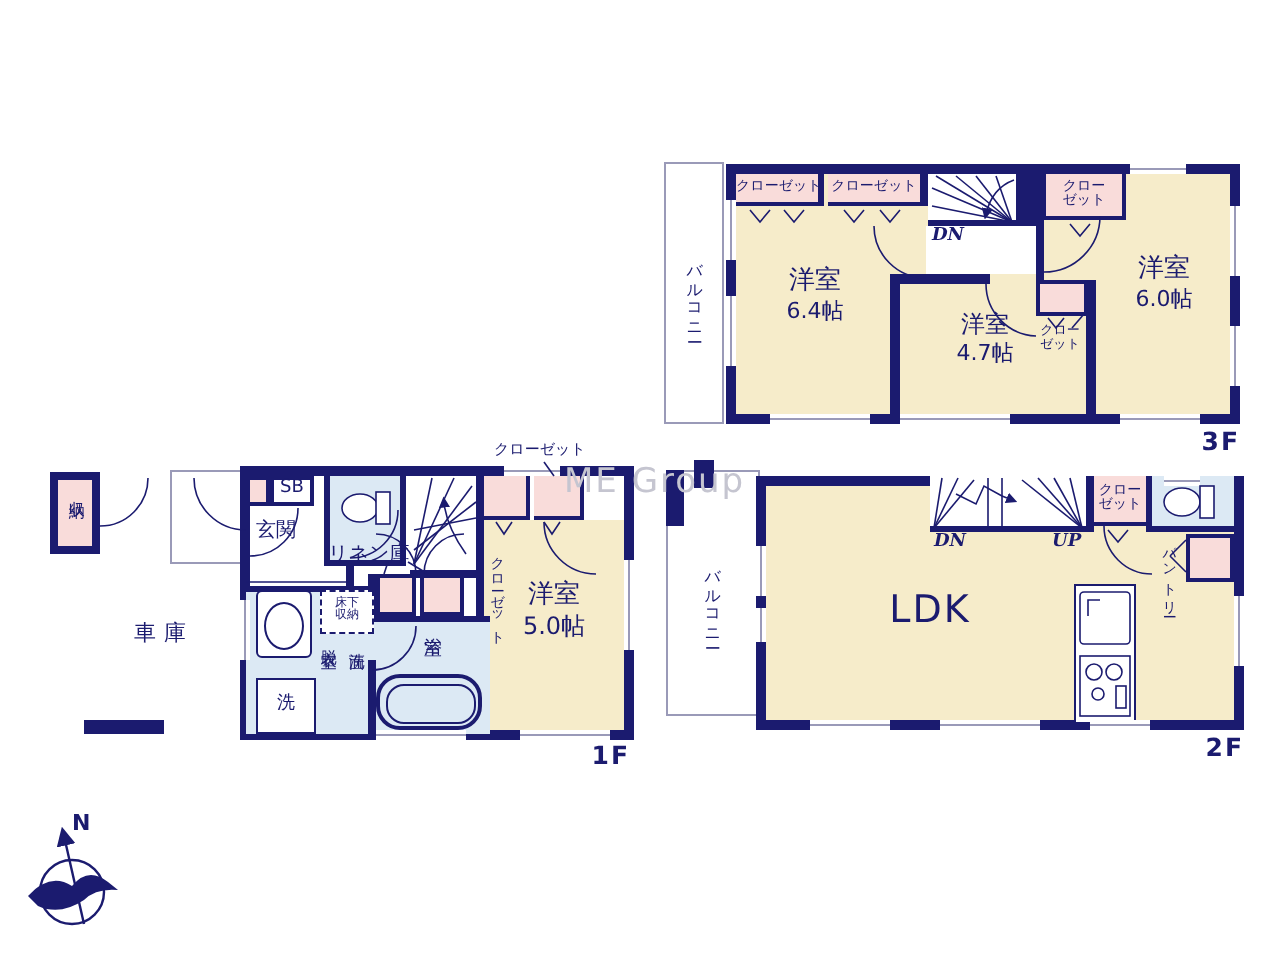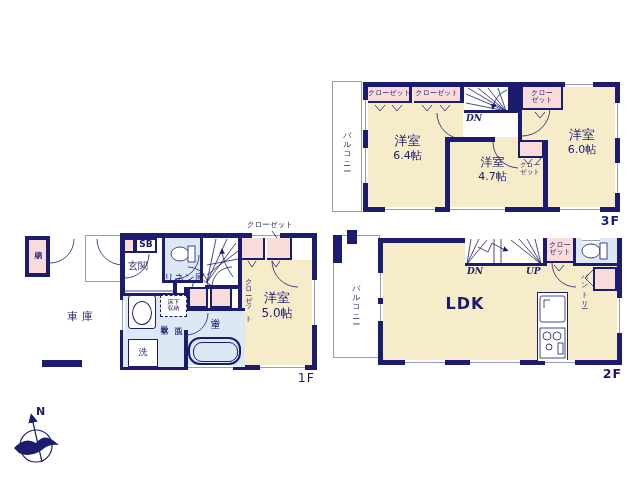--- a/index.html
+++ b/index.html
@@ -130,21 +130,21 @@
     </div>
     <div class="a navy" style="left:243px;top:10px;width:3px;height:28px"></div>
     <div class="a wetbg" style="left:246px;top:10px;width:41px;height:28px;border-bottom:3px solid var(--wall)"></div>
 
     <div class="a lbl v" style="left:250px;top:40px;font-size:7px">パントリー</div>
     <div class="a pinkbg" style="left:263px;top:39px;width:24px;height:24px;border:2px solid var(--wall)"></div>
 
     <div class="a" style="left:207px;top:64px;width:31px;height:70px;background:#fff;border:1px solid var(--wall)"></div>
 
     <div class="a lbl c" style="left:90px;top:68px;width:90px">
-      <div style="font-size:16px;font-weight:700;letter-spacing:1px">LDK</div>
+      <div style="font-size:19px;font-weight:400;letter-spacing:1px">LDK</div>
     </div>
 
     <div class="a winv" style="left:48px;top:45px;width:5px;height:25px"></div>
     <div class="a winv" style="left:48px;top:76px;width:5px;height:17px"></div>
     <div class="a winh" style="left:252px;top:10px;width:18px;height:5px"></div>
     <div class="a winh" style="left:75px;top:132px;width:40px;height:5px"></div>
     <div class="a winh" style="left:140px;top:132px;width:50px;height:5px"></div>
     <div class="a winh" style="left:215px;top:132px;width:30px;height:5px"></div>
     <div class="a winv" style="left:287px;top:70px;width:5px;height:35px"></div>
     <div class="a lbl" style="left:262px;top:139px;width:30px;text-align:right;font-size:12.5px;font-weight:600;letter-spacing:1px">2F</div>
@@ -188,21 +188,21 @@
       <div class="a lbl v" style="left:4px;top:4px;font-size:8px">収納</div>
     </div>
     <div class="a" style="left:65px;top:20px;width:38px;height:47px;border:1px solid var(--ln);background:#fff"></div>
     <div class="a lbl c" style="left:40px;top:96px;width:44px;font-size:11px;letter-spacing:4px">車庫</div>
     <div class="a navy" style="left:22px;top:145px;width:40px;height:7px"></div>
 
     <div class="a" style="left:100px;top:18px;width:197px;height:137px;border:5px solid var(--wall);background:#fff"></div>
 
     <div class="a pinkbg" style="left:103px;top:23px;width:12px;height:15px;border:2px solid var(--wall)"></div>
     <div class="a" style="left:115px;top:23px;width:22px;height:15px;background:#fff;border:2px solid var(--wall)">
-      <div class="lbl c" style="font-size:9px;font-weight:700">SB</div>
+      <div class="lbl c" style="font-size:9px;font-weight:400">SB</div>
     </div>
     <div class="a lbl" style="left:108px;top:46px;font-size:10px">玄関</div>
     <div class="a navy" style="left:153px;top:37px;width:4px;height:6px"></div>
     <div class="a navy" style="left:153px;top:62px;width:4px;height:16px"></div>
     <div class="a wetbg" style="left:142px;top:23px;width:41px;height:45px;border-left:3px solid var(--wall);border-right:3px solid var(--wall);border-bottom:3px solid var(--wall)"></div>
     <div class="a navy" style="left:185px;top:70px;width:39px;height:4px"></div>
     <div class="a lbl i" style="left:225px;top:46px;font-size:9px">UP</div>
     <div class="a lbl" style="left:144px;top:58px;font-size:10px">リネン庫</div>
 
     <div class="a" style="left:222px;top:45px;width:70px;height:105px;background:var(--room)"></div>
@@ -238,21 +238,21 @@
     <div class="a lbl v" style="left:190px;top:96px;font-size:9px">浴室</div>
     <div class="a" style="left:168px;top:122px;width:53px;height:28px;border:2px solid var(--wall);border-radius:12px">
       <div class="a" style="left:3px;top:3px;width:45px;height:20px;border:1px solid var(--wall);border-radius:9px"></div>
     </div>
 
     <div class="a winv" style="left:100px;top:85px;width:5px;height:30px"></div>
     <div class="a winh" style="left:232px;top:18px;width:28px;height:5px"></div>
     <div class="a winh" style="left:168px;top:150px;width:45px;height:5px"></div>
     <div class="a winh" style="left:240px;top:150px;width:45px;height:5px"></div>
     <div class="a winv" style="left:292px;top:65px;width:5px;height:45px"></div>
-    <div class="a lbl" style="left:265px;top:156px;width:30px;text-align:right;font-size:12.5px;font-weight:400;letter-spacing:1px">1F</div>
+    <div class="a lbl" style="left:265px;top:156px;width:30px;text-align:right;font-size:12.5px;font-weight:700;letter-spacing:1px">1F</div>
     <svg class="a" width="320" height="170" viewBox="0 0 320 170" style="left:0;top:0">
       <defs>
           <marker id="m1" markerWidth="7" markerHeight="7" refX="3.5" refY="3.5" orient="auto">
             <path d="M0,0 L7,3.5 L0,7 Z" fill="#1b1b6f"></path>
           </marker>
         </defs>
       <g stroke="#1b1b6f" fill="none" stroke-width="0.8">
         <path d="M187,67 L216,28"></path>
           <path d="M187,67 L207,24"></path>
           <path d="M187,67 L196,24"></path>
@@ -286,14 +286,15 @@
             <path d="M0,0 L8,4 L0,8 Z" fill="#1b1b6f"></path>
           </marker>
         </defs>
       <circle cx="24" cy="42" r="16" stroke="#1b1b6f" fill="none" stroke-width="1.2"></circle>
       <path d="M30,58 L20,14" stroke="#1b1b6f" stroke-width="1.2" fill="none" marker-end="url(#mc)"></path>
       <path d="M2,44 Q 13,32 24,39 Q 32,29 42,37 L 47,41 Q 36,40 30,46 Q 18,54 7,49 Z" fill="#1b1b6f"></path>
     </svg>
     <div class="a lbl" style="left:24px;top:2px;font-size:11px;font-weight:700">N</div>
   </div>
 
+  <div class="a" style="left:282px;top:231px;font-size:17px;color:#c5c5d0;letter-spacing:1px">ME Group</div>
 
 </div>
 
 </body></html>

